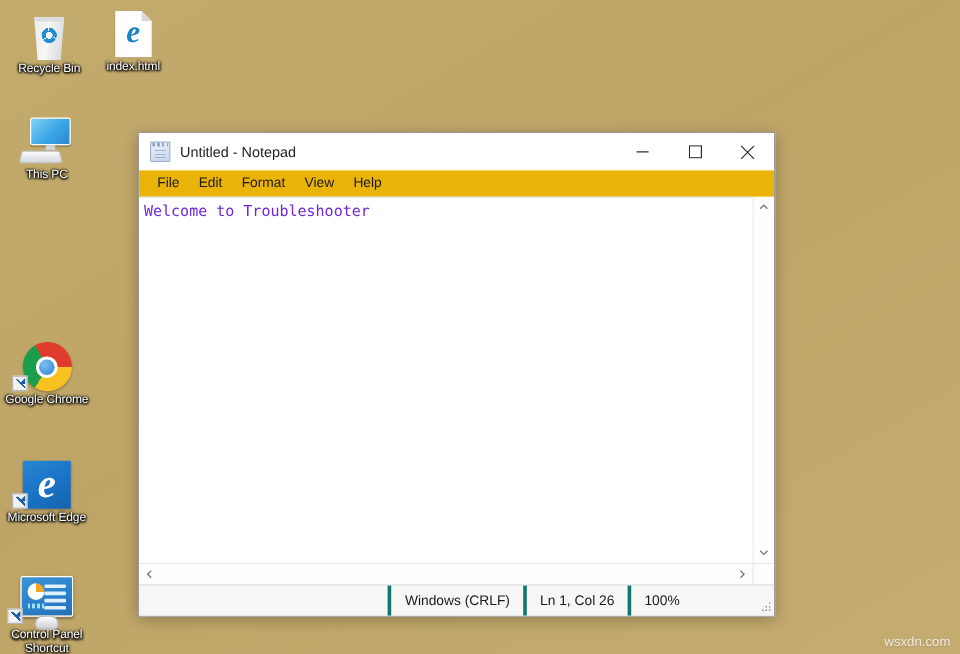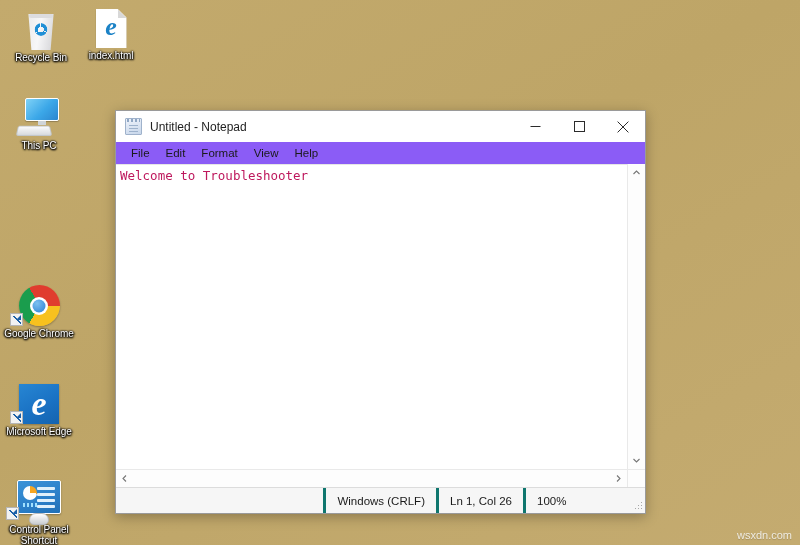--- a/index.html
+++ b/index.html
@@ -332,21 +332,21 @@
     flex: none;
   }
   .win-btn svg { display: block; }
 
   #menubar {
     height: 22px;
     display: flex;
     align-items: center;
     padding-left: 7px;
     flex: none;
-    background: #8b5cf6;
+    background: #eab308;
   }
   .menu-item {
     font-size: 11.5px;
     color: #1a1a1a;
     padding: 2px 8px;
     cursor: default;
   }
 
   #editor-area {
     flex: 1;
@@ -357,21 +357,21 @@
     flex: 1;
     background: #ffffff;
     overflow: hidden;
     position: relative;
     border-top: 1px solid #e6e6e6;
   }
   #text-content {
     font-family: "DejaVu Sans Mono", "Liberation Mono", monospace;
     font-size: 12.5px;
     line-height: 15px;
-    color: #be185d;
+    color: #6d28d9;
     padding: 3px 0 0 4px;
     white-space: pre;
   }
 
   
   #vscroll {
     width: 17px;
     background: #fdfdfd;
     border-left: 1px solid #e9e9e9;
     display: flex;

